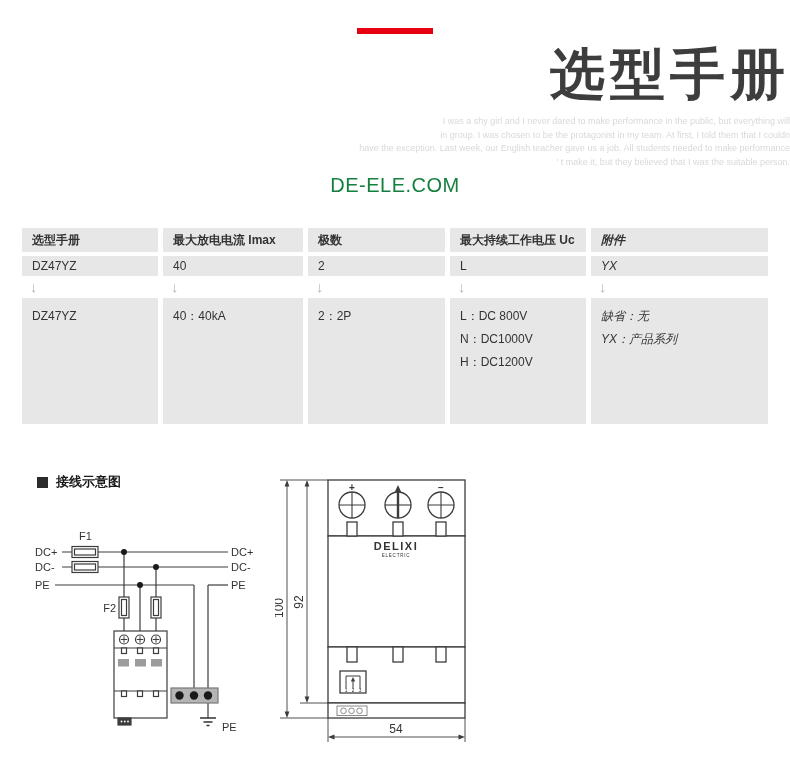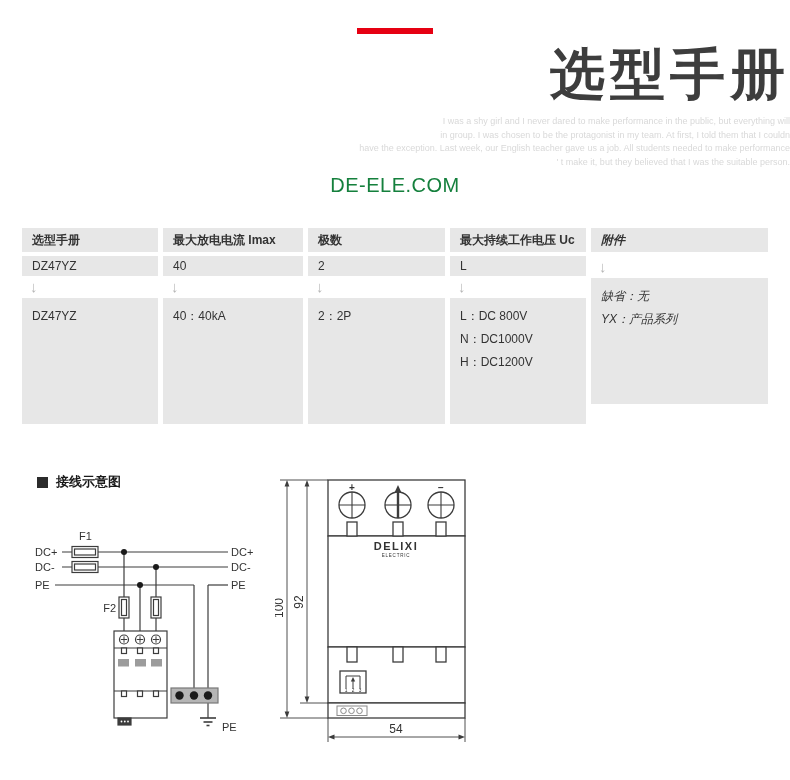--- a/index.html
+++ b/index.html
@@ -75,20 +75,21 @@
   <div class="sel-col">
     <div class="cell header">最大持续工作电压 Uc</div>
     <div class="cell value">L</div>
     <div class="arrow-zone">↓</div>
     <div class="cell detail">L：DC 800V
 N：DC1000V
 H：DC1200V</div>
   </div>
   <div class="sel-col">
     <div class="cell header">附件</div>
+    <div class="cell value">YX</div>
     <div class="arrow-zone">↓</div>
     <div class="cell detail">缺省：无
 YX：产品系列</div>
   </div>
 </div>
 
 <div class="section-heading">
   <span class="square-bullet"></span>
   <span>接线示意图</span>
 </div>

